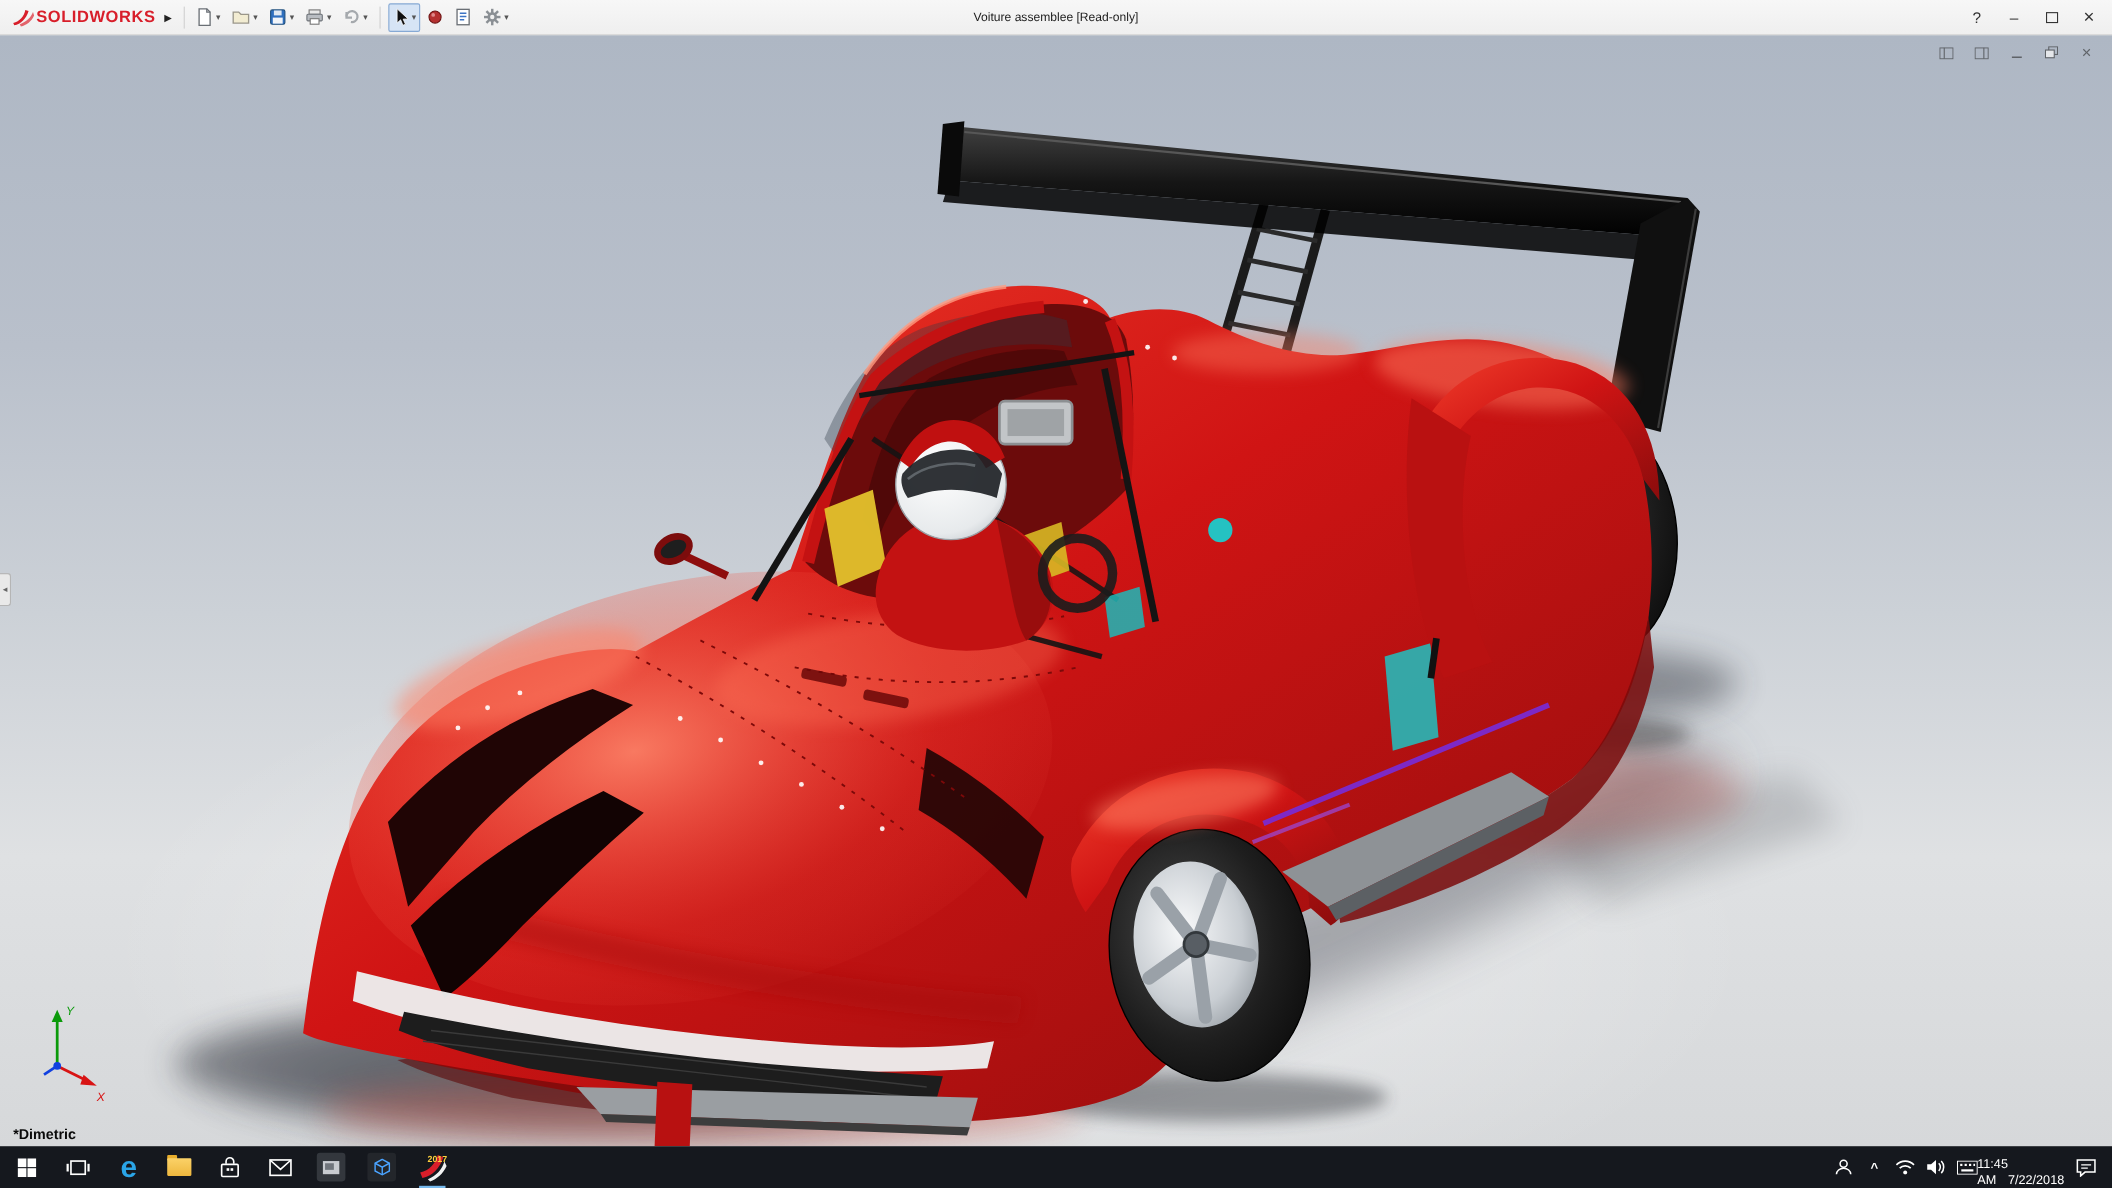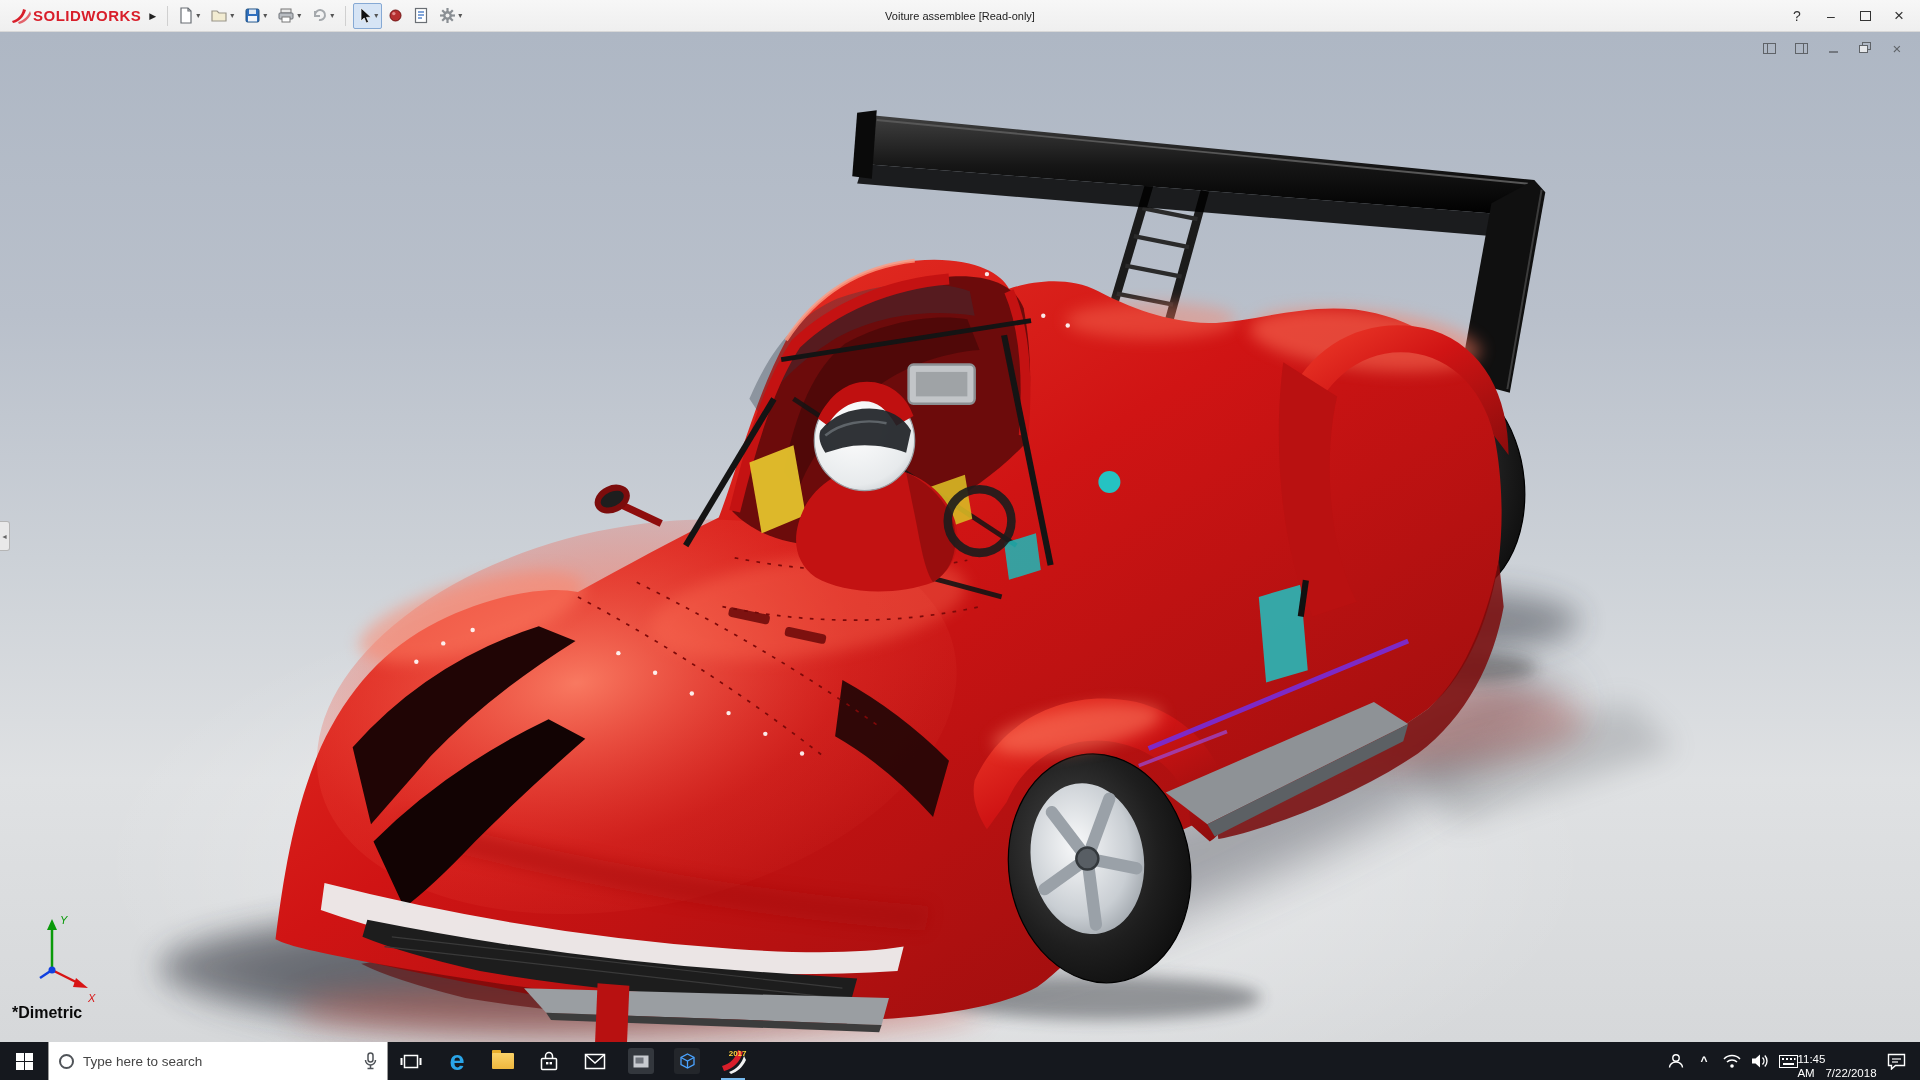--- a/index.html
+++ b/index.html
@@ -43,21 +43,21 @@
   .doc-btn { display:flex; align-items:center; justify-content:center; width:18px; height:16px; font-size:13px; }
   .doc-btn svg { display:block; }
 
   .edge-tab {
     position:absolute; left:0; top:calc(50% - 16px); width:10px; height:30px;
     background:#e9e9e9; border:1px solid #b5b5b5; border-left:none; border-radius:0 3px 3px 0;
     display:flex; align-items:center; justify-content:center; font-size:7px; color:#666;
   }
 
   .triad { position:absolute; left:18px; bottom:34px; }
-  .view-label { position:absolute; left:12px; bottom:20px; font-size:16px; font-weight:600; color:#0a0a0a; }
+  .view-label { position:absolute; left:12px; bottom:4px; font-size:13px; font-weight:600; color:#0a0a0a; }
 
   
   .taskbar {
     height:38px; flex:0 0 38px; background:#15181e; display:flex; align-items:stretch; z-index:6;
   }
   .tb-item { width:46px; display:flex; align-items:center; justify-content:center; position:relative; }
   .tb-item svg { display:block; }
   .start { width:48px; }
   .searchbox {
     width:340px; background:#ffffff; display:flex; align-items:center; gap:9px; padding:0 10px;
@@ -464,30 +464,20 @@
   <footer class="taskbar">
     <div class="tb-item start">
       <svg width="17" height="17" viewBox="0 0 17 17">
         <rect x="0" y="0" width="8" height="8" fill="#fff"></rect>
         <rect x="9" y="0" width="8" height="8" fill="#fff"></rect>
         <rect x="0" y="9" width="8" height="8" fill="#fff"></rect>
         <rect x="9" y="9" width="8" height="8" fill="#fff"></rect>
       </svg>
     </div>
 
-    <div class="searchbox">
-      <span class="cortana-ring"></span>
-      <input type="text" placeholder="Type here to search" style="">
-      <svg width="13" height="18" viewBox="0 0 13 18">
-        <rect x="4" y="1" width="5" height="9" rx="2.5" fill="none" stroke="#4f5358" stroke-width="1.5"></rect>
-        <path d="M1.5,8 a5,5 0 0 0 10,0" fill="none" stroke="#4f5358" stroke-width="1.5"></path>
-        <line x1="6.5" y1="13" x2="6.5" y2="16" stroke="#4f5358" stroke-width="1.5"></line>
-        <line x1="3.5" y1="16.5" x2="9.5" y2="16.5" stroke="#4f5358" stroke-width="1.5"></line>
-      </svg>
-    </div>
 
     <div class="tb-item">
       <svg width="22" height="17" viewBox="0 0 22 17">
         <rect x="4.5" y="2.5" width="13" height="12" fill="none" stroke="#fff" stroke-width="1.5"></rect>
         <rect x="0.5" y="5" width="2" height="7" fill="#fff"></rect>
         <rect x="19.5" y="5" width="2" height="7" fill="#fff"></rect>
       </svg>
     </div>
 
     <div class="tb-item">

